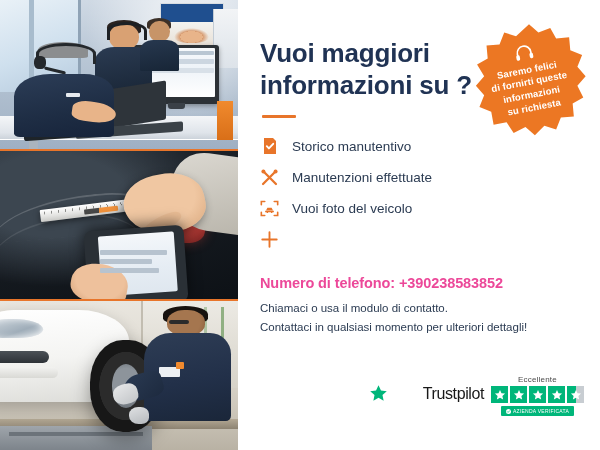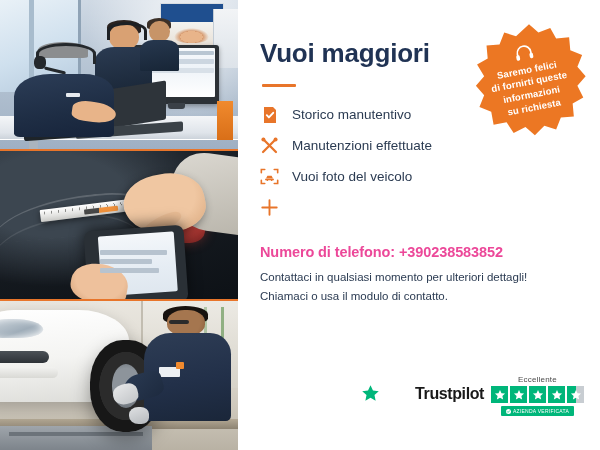--- a/index.html
+++ b/index.html
@@ -473,21 +473,21 @@
     gap: 7px;
   }
   .tp-brand{
     display:flex;
     align-items:center;
     gap: 3px;
     margin-top: 9px;
   }
   .tp-name{
     font-size: 16px;
-    font-weight: bold;
+    font-weight: normal;
     color: #191919;
     letter-spacing: -0.4px;
     margin-left: 32px;
   }
   .tp-right{ display:flex; flex-direction:column; align-items:center; }
   .tp-rating-word{
     font-size: 8px;
     color: #4a4a4a;
     margin-bottom: 2px;
     letter-spacing: .2px;
@@ -602,20 +602,21 @@
         <div class="glove2"></div>
       </div>
     </div>
 
   </div>
 
   <div class="content">
 
     <h1 class="headline">
       <span>Vuoi maggiori</span><br>
+      <span>informazioni su ?</span>
     </h1>
 
     <div class="rule"></div>
 
     <div class="badge-wrap">
       <svg class="starburst" viewBox="0 0 100 100" aria-hidden="true">
         <path fill="currentColor" d="M50 2
           L58 9 L68 5 L73 14 L84 13 L85 24 L95 28 L91 38 L98 46 L91 54 L96 64 L87 69 L88 80 L77 81 L73 91 L63 88 L55 96
           L47 89 L37 94 L31 85 L20 87 L18 76 L8 72 L12 62 L5 54 L12 46 L6 36 L15 31 L14 20 L25 19 L29 9 L39 12 Z"></path>
       </svg>
@@ -683,22 +684,22 @@
       </li>
 
     </ul>
 
     <div class="phone-line">
       <span>Numero di telefono:</span>
       <span>+390238583852</span>
     </div>
 
     <div class="contact-text">
+      <div>Chiamaci o usa il modulo di contatto.</div>
       <div>Contattaci in qualsiasi momento per ulteriori dettagli!</div>
-      <div>Chiamaci o usa il modulo di contatto.</div>
     </div>
 
     <div class="trust">
       <div class="tp-brand">
         <svg width="19" height="19" viewBox="0 0 20 20" aria-hidden="true">
           <path d="M10 1.2 l2.6 5.6 l6.1 .7 l-4.5 4.1 l1.2 6 l-5.4 -3 l-5.4 3 l1.2 -6 l-4.5 -4.1 l6.1 -.7 Z" fill="#00b67a"></path>
         </svg>
         <span class="tp-name">Trustpilot</span>
       </div>
       <div class="tp-right">

